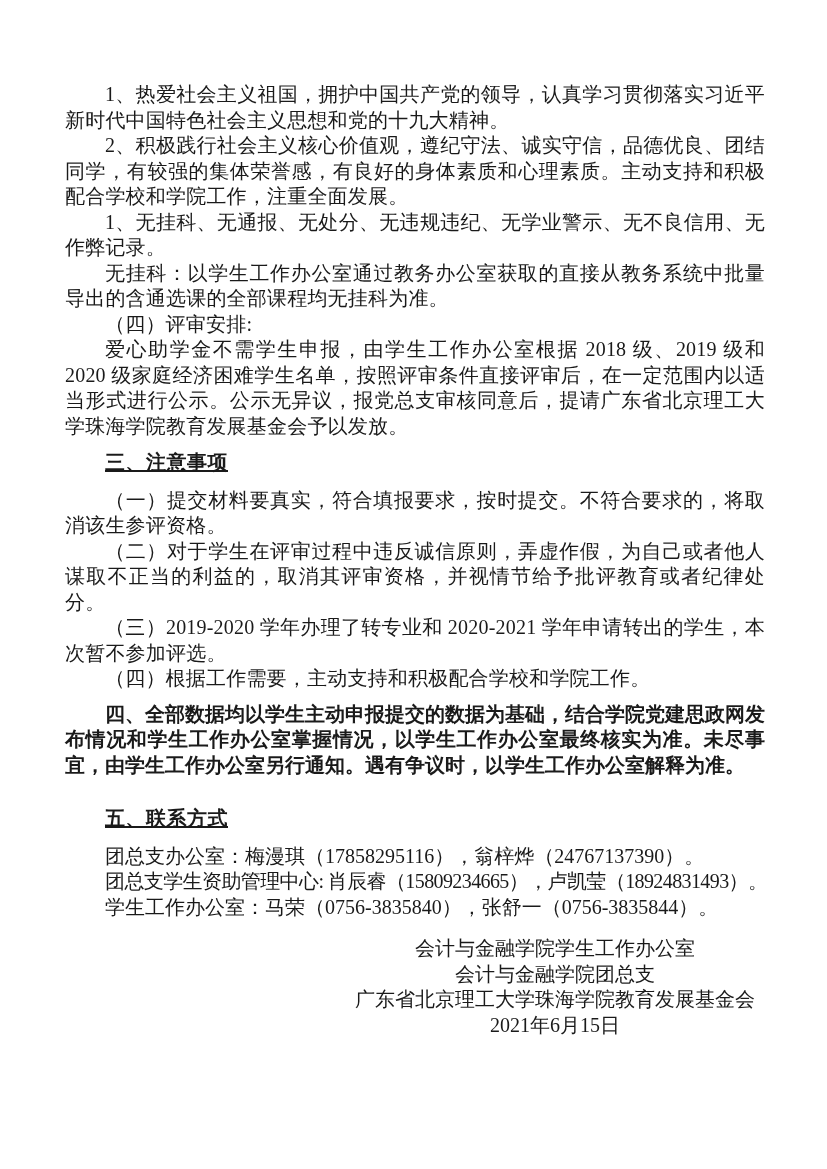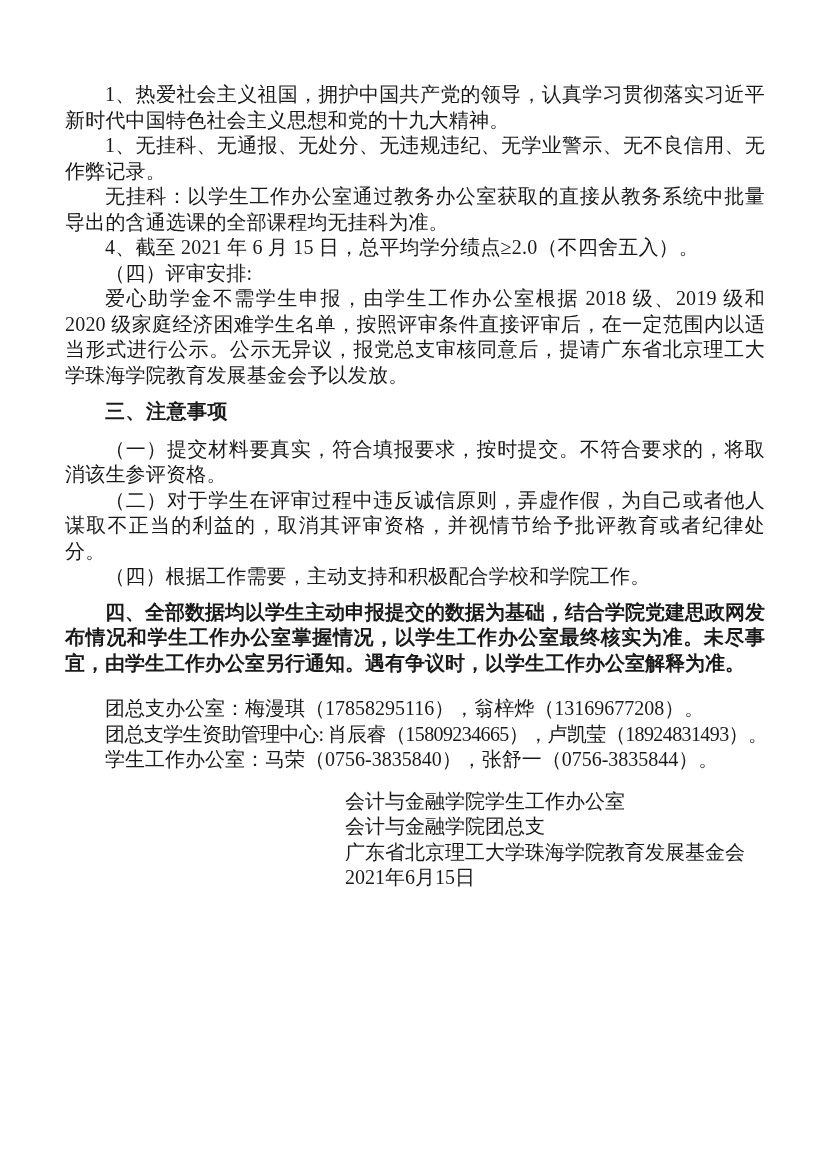--- a/index.html
+++ b/index.html
@@ -31,81 +31,85 @@
     letter-spacing: 0.2px;
   }
   .heading {
     margin: 11px 0 12px 0;
     font-family: "Liberation Sans", "DejaVu Sans", sans-serif;
     font-weight: bold;
     font-size: 20px;
     line-height: 25.5px;
     text-indent: 2em;
     letter-spacing: 0.5px;
+    text-decoration: underline;
   }
   .bold-para {
-    margin: 10px 0 20px 0;
+    margin: 10px 0 28px 0;
     font-family: Liberation Sans, sans-serif;
     font-weight: bold;
     font-size: 20px;
     line-height: 25.5px;
     text-align: justify;
     text-indent: 2em;
     letter-spacing: 0px;
   }
   .contact {
     white-space: nowrap;
     letter-spacing: 0px;
   }
   .contact.tight {
     letter-spacing: -0.6px;
   }
   .signature-block {
     width: 420px;
     margin: 16px 0 0 auto;
+    text-align: center;
   }
   .signature-line {
     margin: 0;
     font-size: 20px;
     line-height: 25.5px;
     white-space: nowrap;
   }
 </style>
 </head>
 <body>
 
 <div class="page">
 
   <p class="para">1、热爱社会主义祖国，拥护中国共产党的领导，认真学习贯彻落实习近平新时代中国特色社会主义思想和党的十九大精神。</p>
 
+  <p class="para">2、积极践行社会主义核心价值观，遵纪守法、诚实守信，品德优良、团结同学，有较强的集体荣誉感，有良好的身体素质和心理素质。主动支持和积极配合学校和学院工作，注重全面发展。</p>
 
   <p class="para">1、无挂科、无通报、无处分、无违规违纪、无学业警示、无不良信用、无作弊记录。</p>
 
   <p class="para">无挂科：以学生工作办公室通过教务办公室获取的直接从教务系统中批量导出的含通选课的全部课程均无挂科为准。</p>
 
 
-  <p class="para">4、截至 2021 年 6 月 15 日，总平均学分绩点≥2.0（不四舍五入）。</p>
 
   <p class="para">（四）评审安排:</p>
 
   <p class="para">爱心助学金不需学生申报，由学生工作办公室根据 2018 级、2019 级和 2020 级家庭经济困难学生名单，按照评审条件直接评审后，在一定范围内以适当形式进行公示。公示无异议，报党总支审核同意后，提请广东省北京理工大学珠海学院教育发展基金会予以发放。</p>
 
   <h3 class="heading">三、注意事项</h3>
 
   <p class="para">（一）提交材料要真实，符合填报要求，按时提交。不符合要求的，将取消该生参评资格。</p>
 
   <p class="para">（二）对于学生在评审过程中违反诚信原则，弄虚作假，为自己或者他人谋取不正当的利益的，取消其评审资格，并视情节给予批评教育或者纪律处分。</p>
 
+  <p class="para">（三）2019-2020 学年办理了转专业和 2020-2021 学年申请转出的学生，本次暂不参加评选。</p>
 
   <p class="para">（四）根据工作需要，主动支持和积极配合学校和学院工作。</p>
 
   <p class="bold-para">四、全部数据均以学生主动申报提交的数据为基础，结合学院党建思政网发布情况和学生工作办公室掌握情况，以学生工作办公室最终核实为准。未尽事宜，由学生工作办公室另行通知。遇有争议时，以学生工作办公室解释为准。</p>
 
+  <h3 class="heading">五、联系方式</h3>
 
-  <p class="para contact">团总支办公室：梅漫琪（17858295116），翁梓烨（13169677208）。</p>
+  <p class="para contact">团总支办公室：梅漫琪（17858295116），翁梓烨（24767137390）。</p>
 
   <p class="para contact tight">团总支学生资助管理中心: 肖辰睿（15809234665），卢凯莹（18924831493）。</p>
 
   <p class="para contact">学生工作办公室：马荣（0756-3835840），张舒一（0756-3835844）。</p>
 
   <div class="signature-block">
     <p class="signature-line">会计与金融学院学生工作办公室</p>
     <p class="signature-line">会计与金融学院团总支</p>
     <p class="signature-line">广东省北京理工大学珠海学院教育发展基金会</p>
     <p class="signature-line">2021年6月15日</p>

